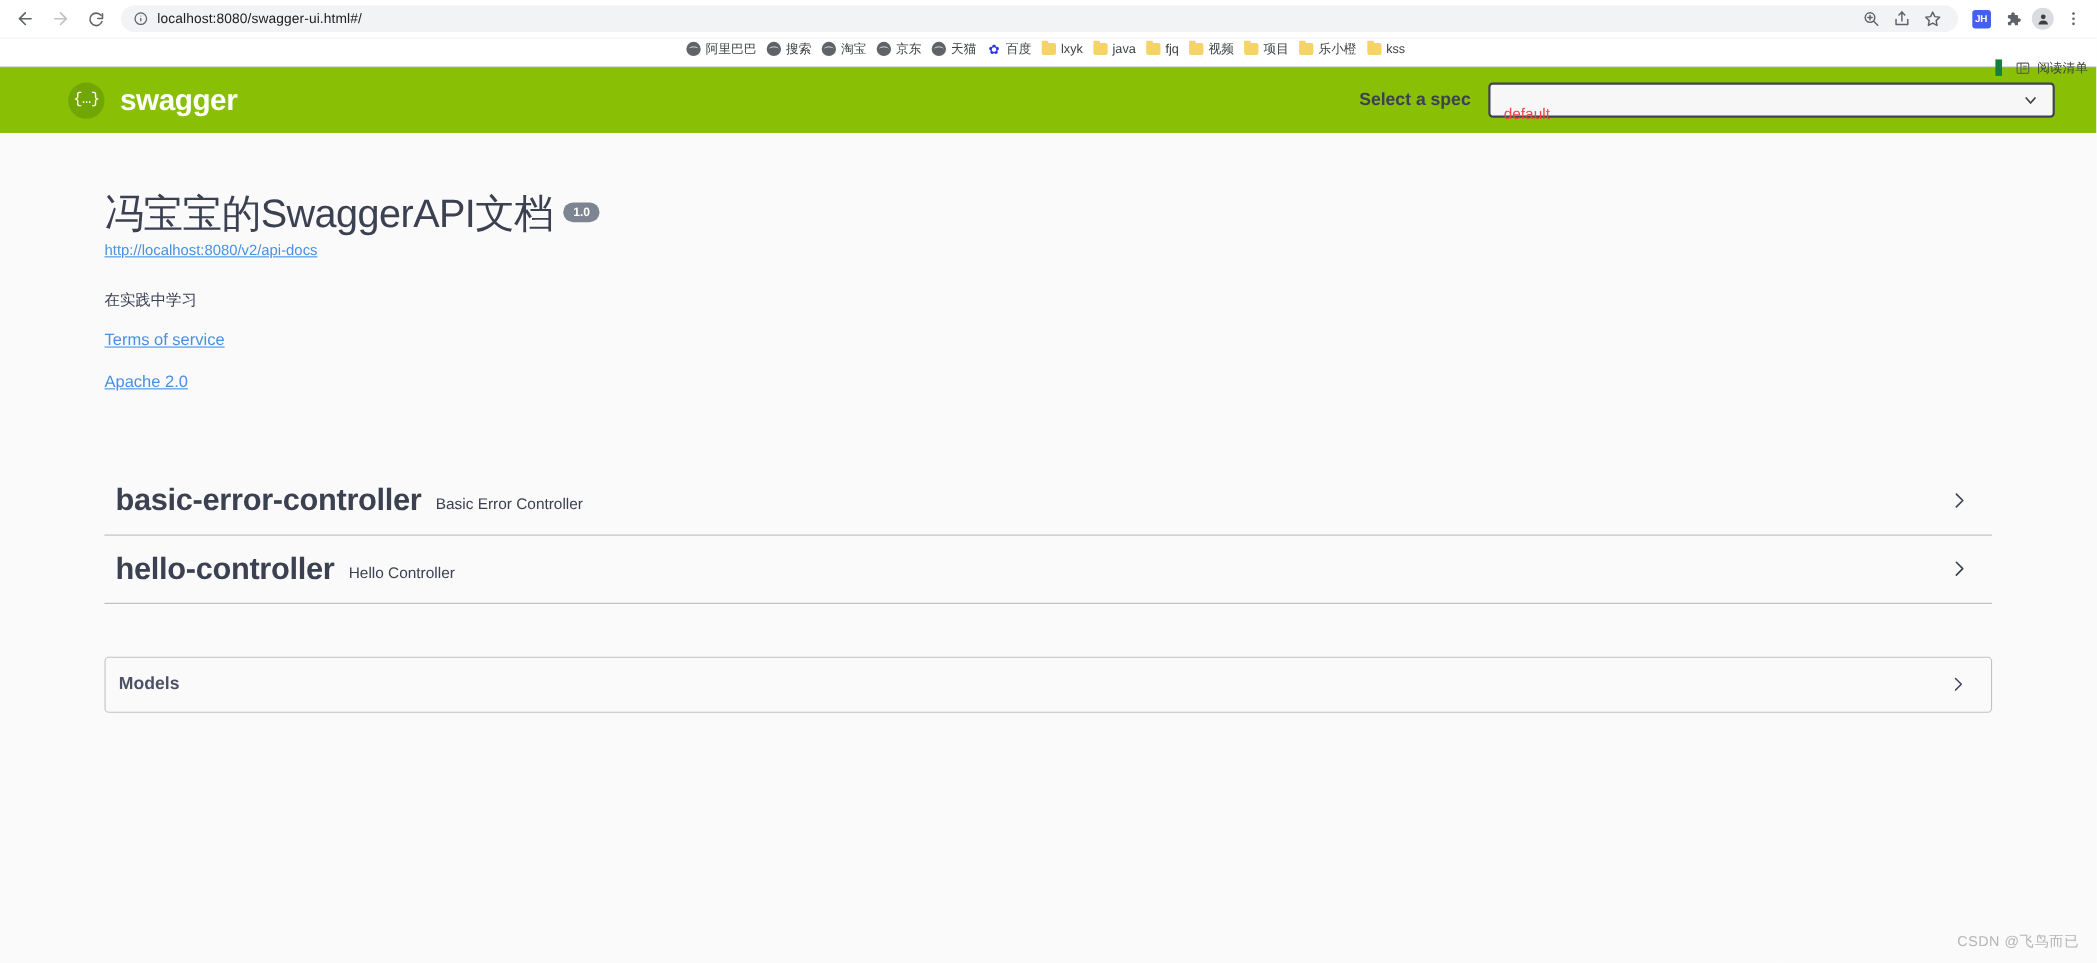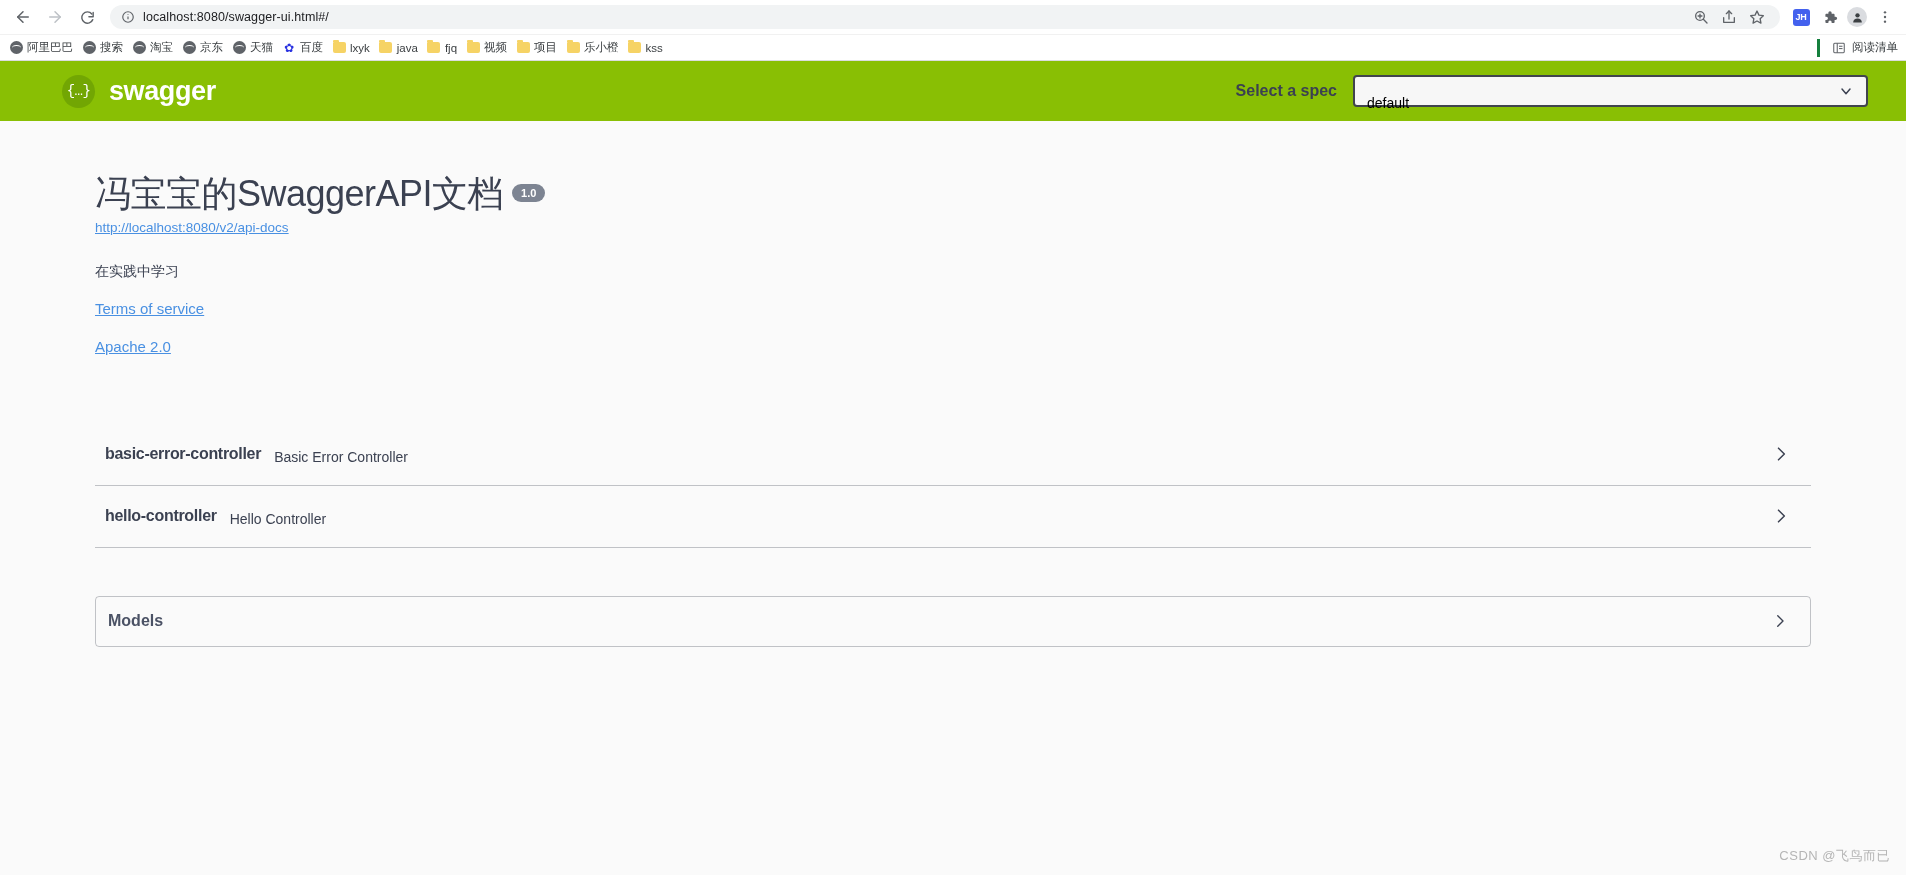--- a/index.html
+++ b/index.html
@@ -93,20 +93,21 @@
   }
 
   
   #bookmarks-bar {
     height: 26px;
     display: flex;
     align-items: center;
     padding: 0 8px 0 6px;
     background: #ffffff;
     border-top: 1px solid #f1f1f1;
+    flex-direction: column;
   }
   .bookmark {
     display: flex;
     align-items: center;
     gap: 4px;
     padding: 2px 6px 2px 3px;
     border-radius: 4px;
     white-space: nowrap;
     flex: 0 0 auto;
   }
@@ -153,21 +154,21 @@
     display: flex; align-items: center; justify-content: center;
     font-size: 12px;
     line-height: 1;
   }
   #bookmarks-right {
     margin-left: auto;
     display: flex;
     align-items: center;
     gap: 6px;
     padding-left: 12px;
-    border-left: 3px solid #15803d;
+    border-left: 6px solid #15803d;
     height: 18px;
   }
   #bookmarks-right .bm-label { font-size: 11.5px; color: #3c4043; }
 
   
   #page {
     width: 100%;
     height: 815px;
     background: #fafafa;
     overflow: hidden;
@@ -219,21 +220,21 @@
     background: #f7f7f7;
     border: 2px solid #41444e;
     border-radius: 4px;
     display: flex;
     align-items: center;
     padding: 0 12px;
     position: relative;
   }
   #spec-select .sel-value {
     font-size: 14px;
-    color: #000000;
+    color: #ef4444;
     margin-top: 24px;
   }
   #spec-select .chev {
     margin-left: auto;
     color: #3b4151;
     display: flex; align-items: center;
   }
 
   #swagger-body {
     padding: 0 0 0 0;
@@ -303,21 +304,21 @@
   
   #tag-sections { margin-top: 66px; }
   .opblock-tag {
     display: flex;
     align-items: center;
     padding: 10px 20px 10px 10px;
     border-bottom: 1px solid rgba(59,65,81,0.3);
     min-height: 62px;
   }
   .opblock-tag .tag-name {
-    font-size: 16px;
+    font-size: 28px;
     font-weight: bold;
     color: #3b4151;
     letter-spacing: -0.3px;
   }
   .opblock-tag .tag-desc {
     font-size: 14px;
     color: #3b4151;
     margin-left: 13px;
     padding-top: 5px;
   }

